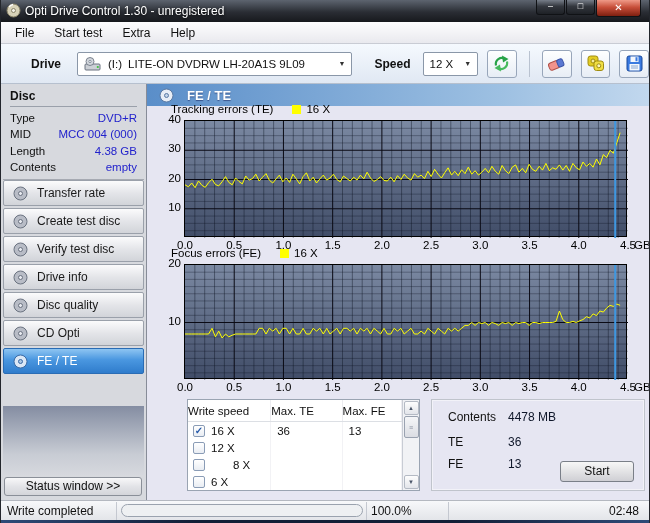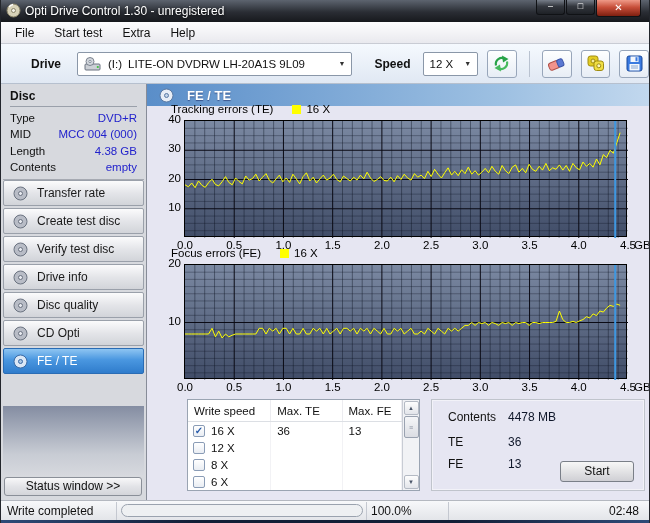--- a/index.html
+++ b/index.html
@@ -69,21 +69,21 @@
   .legend-label{margin-left:5px;}
   .plot{position:absolute;border:1px solid #000;background:linear-gradient(#7b89a2,#414d68);}
   .ytick{position:absolute;width:31px;text-align:right;font-size:11.5px;color:#000;}
   .xtick{position:absolute;font-size:11.5px;color:#000;transform:translateX(-50%);}
   .xunit{position:absolute;font-size:11.5px;color:#000;}
   
   .speed-table{position:absolute;left:40px;top:315px;width:233px;height:92px;background:#fff;
                border:1px solid #9aa4b2;display:flex;}
   .st-main{flex:1;overflow:hidden;}
   .st-header{display:flex;height:22px;align-items:center;border-bottom:1px solid #dcdfe4;}
-  .st-hcell{font-size:11.5px;color:#111;padding-left:6px;height:100%;display:flex;align-items:center;
+  .st-hcell{font-size:11.5px;color:#111;height:100%;display:flex;align-items:center;
             border-right:1px solid #ececf0;}
   .st-row{display:flex;height:17px;align-items:center;font-size:11.5px;color:#111;}
   .st-cell{height:100%;display:flex;align-items:center;padding-left:6px;border-right:1px solid #f2f2f5;}
   .cb{width:12px;height:12px;margin-left:5px;border:1px solid #8a9cb6;border-radius:2px;
       background:linear-gradient(#fff,#e9edf3);display:flex;align-items:center;justify-content:center;
       font-size:10px;color:#2458a8;font-weight:bold;line-height:10px;}
   .st-speed-label{margin-left:6px;}
   .st-scroll{width:17px;background:#f1f2f5;border-left:1px solid #c8ccd4;display:flex;
              flex-direction:column;align-items:center;}
   .st-arrow{width:15px;height:14px;margin-top:1px;border:1px solid #b4bac4;border-radius:2px;
@@ -495,21 +495,21 @@
           </div>
           <div class="st-row">
             <div class="st-cell" style="width: 84px; padding-left: 0px;">
               <div class="cb"></div>
               <span class="st-speed-label">12 X</span>
             </div>
             <div class="st-cell" style="width: 72px;"></div>
             <div class="st-cell" style="width: 60px;"></div>
           </div>
           <div class="st-row">
-            <div class="st-cell" style="width: 84px; padding-left: 0px;">
+            <div class="st-cell" style="width: 84px; padding-left: 0px; gap: 22px;">
               <div class="cb"></div>
               <span class="st-speed-label">8 X</span>
             </div>
             <div class="st-cell" style="width: 72px;"></div>
             <div class="st-cell" style="width: 60px;"></div>
           </div>
           <div class="st-row">
             <div class="st-cell" style="width: 84px; padding-left: 0px;">
               <div class="cb"></div>
               <span class="st-speed-label">6 X</span>

